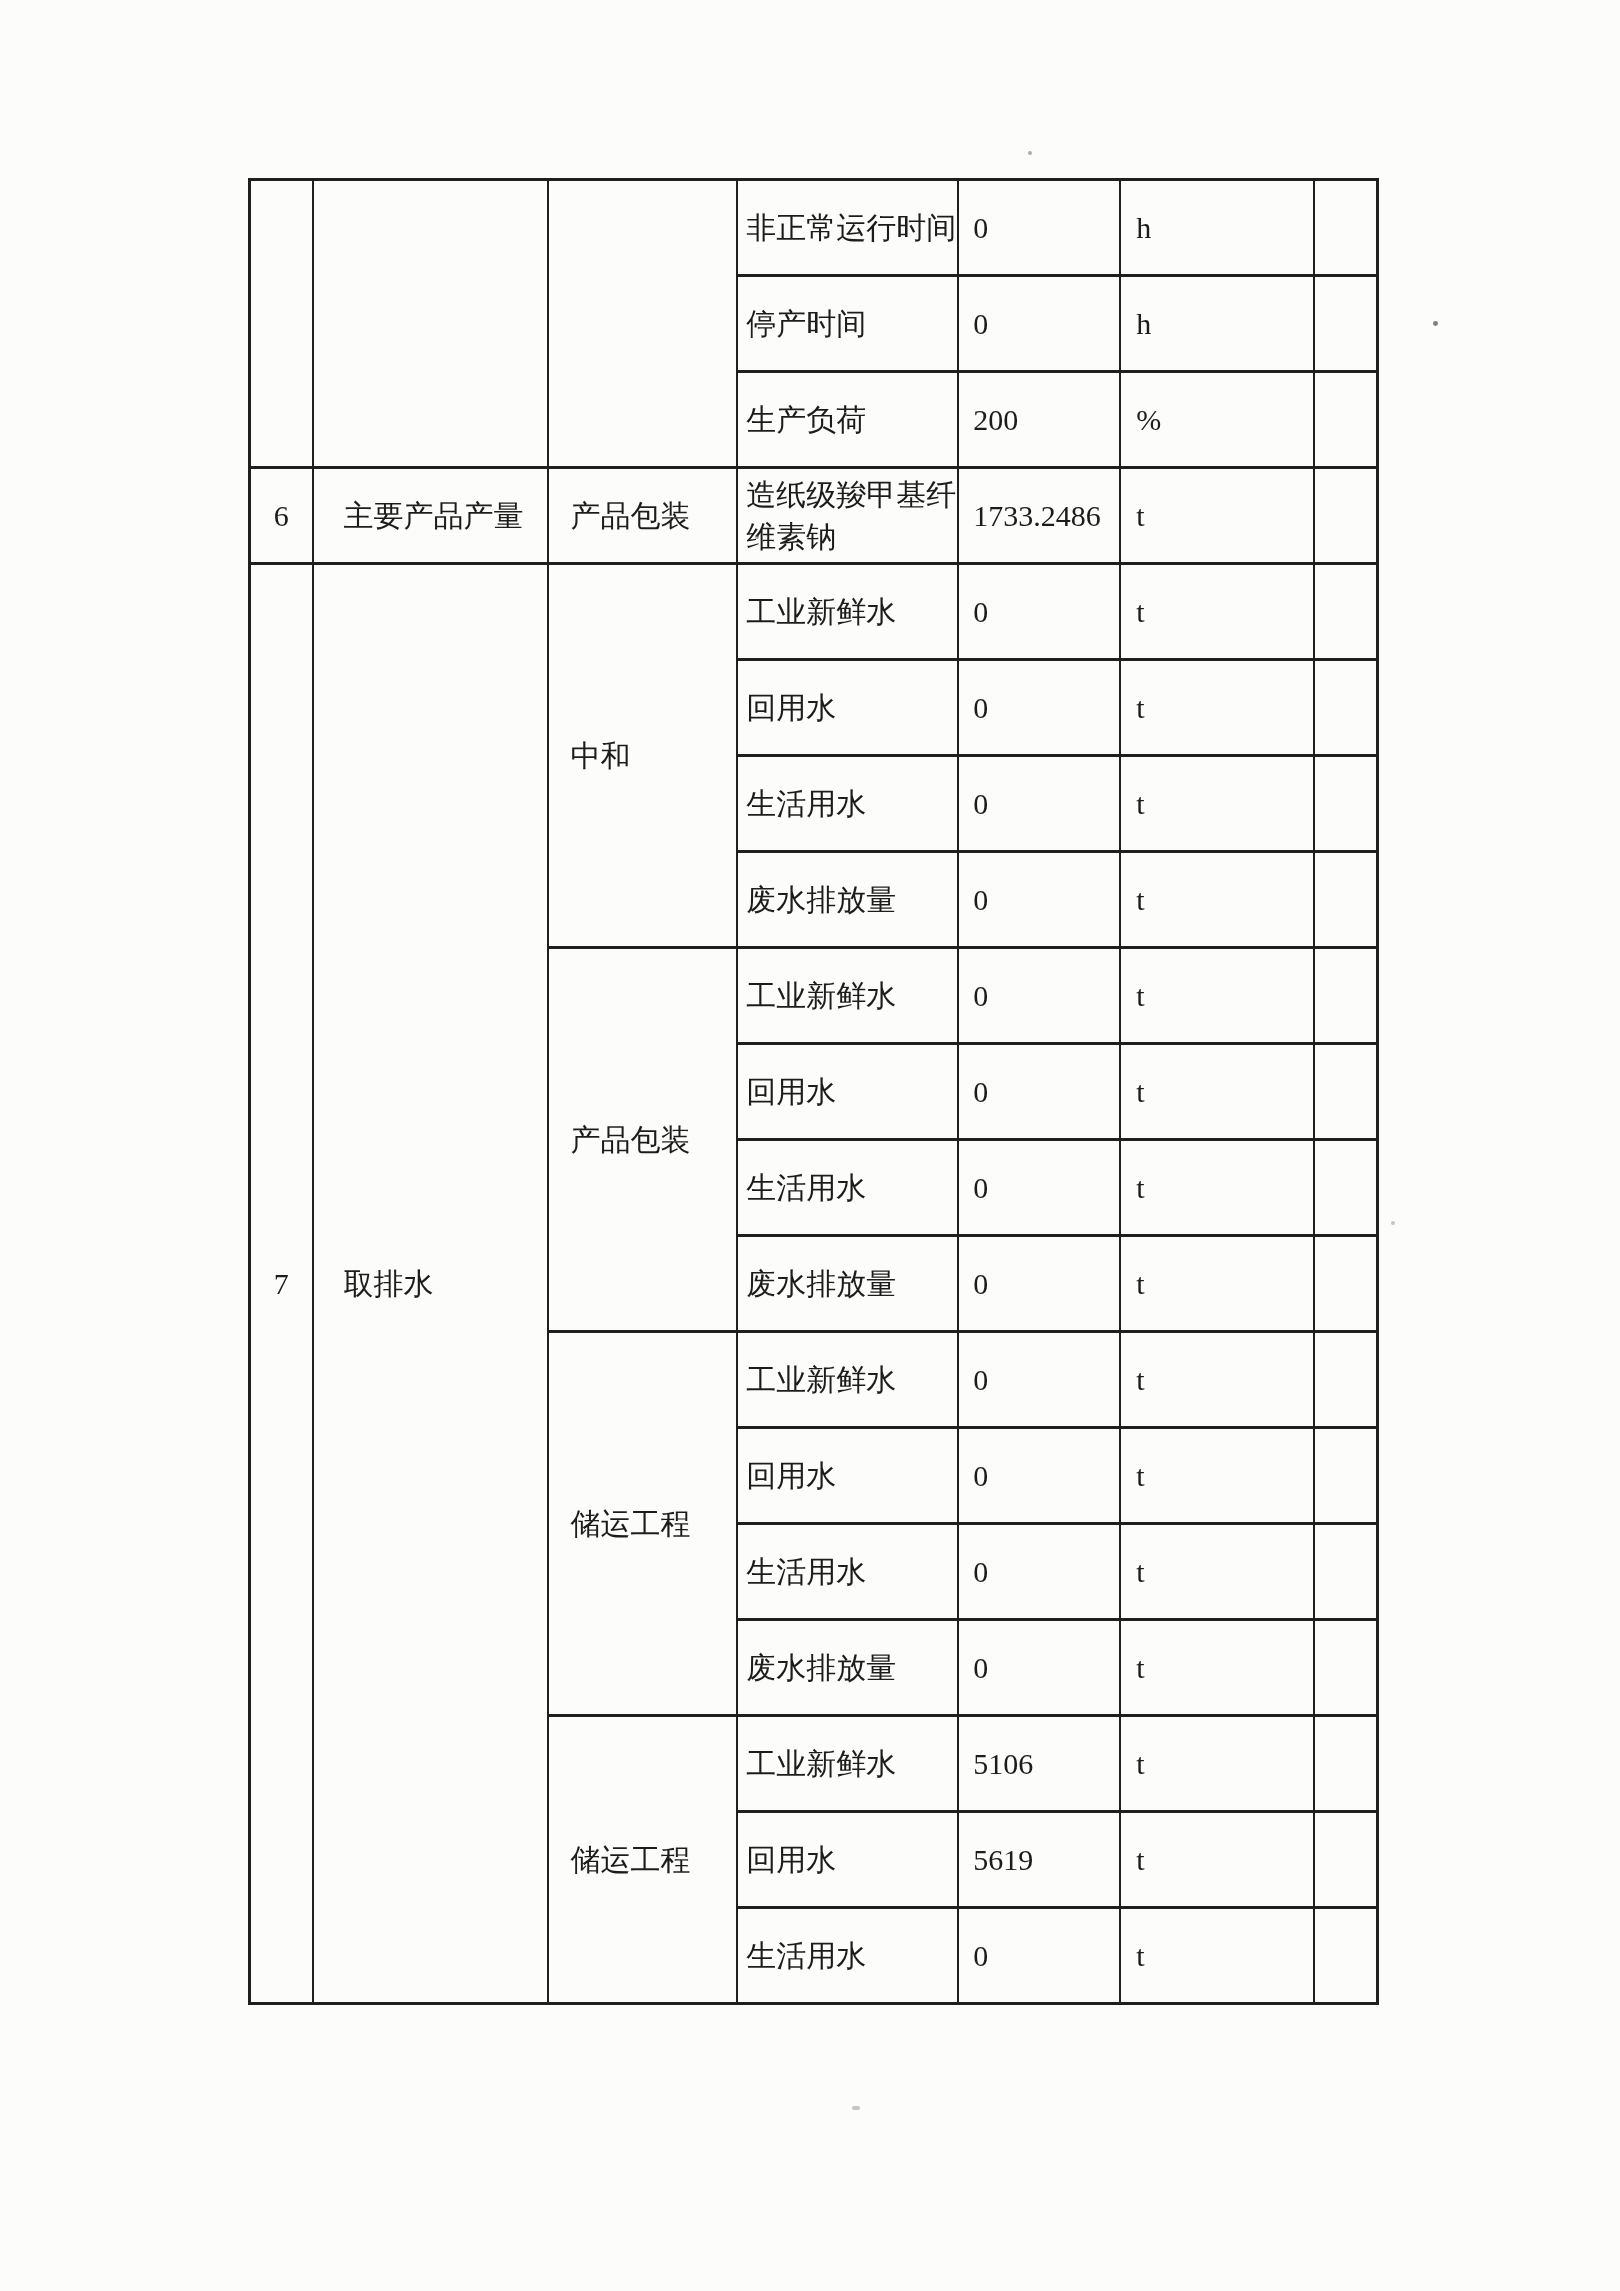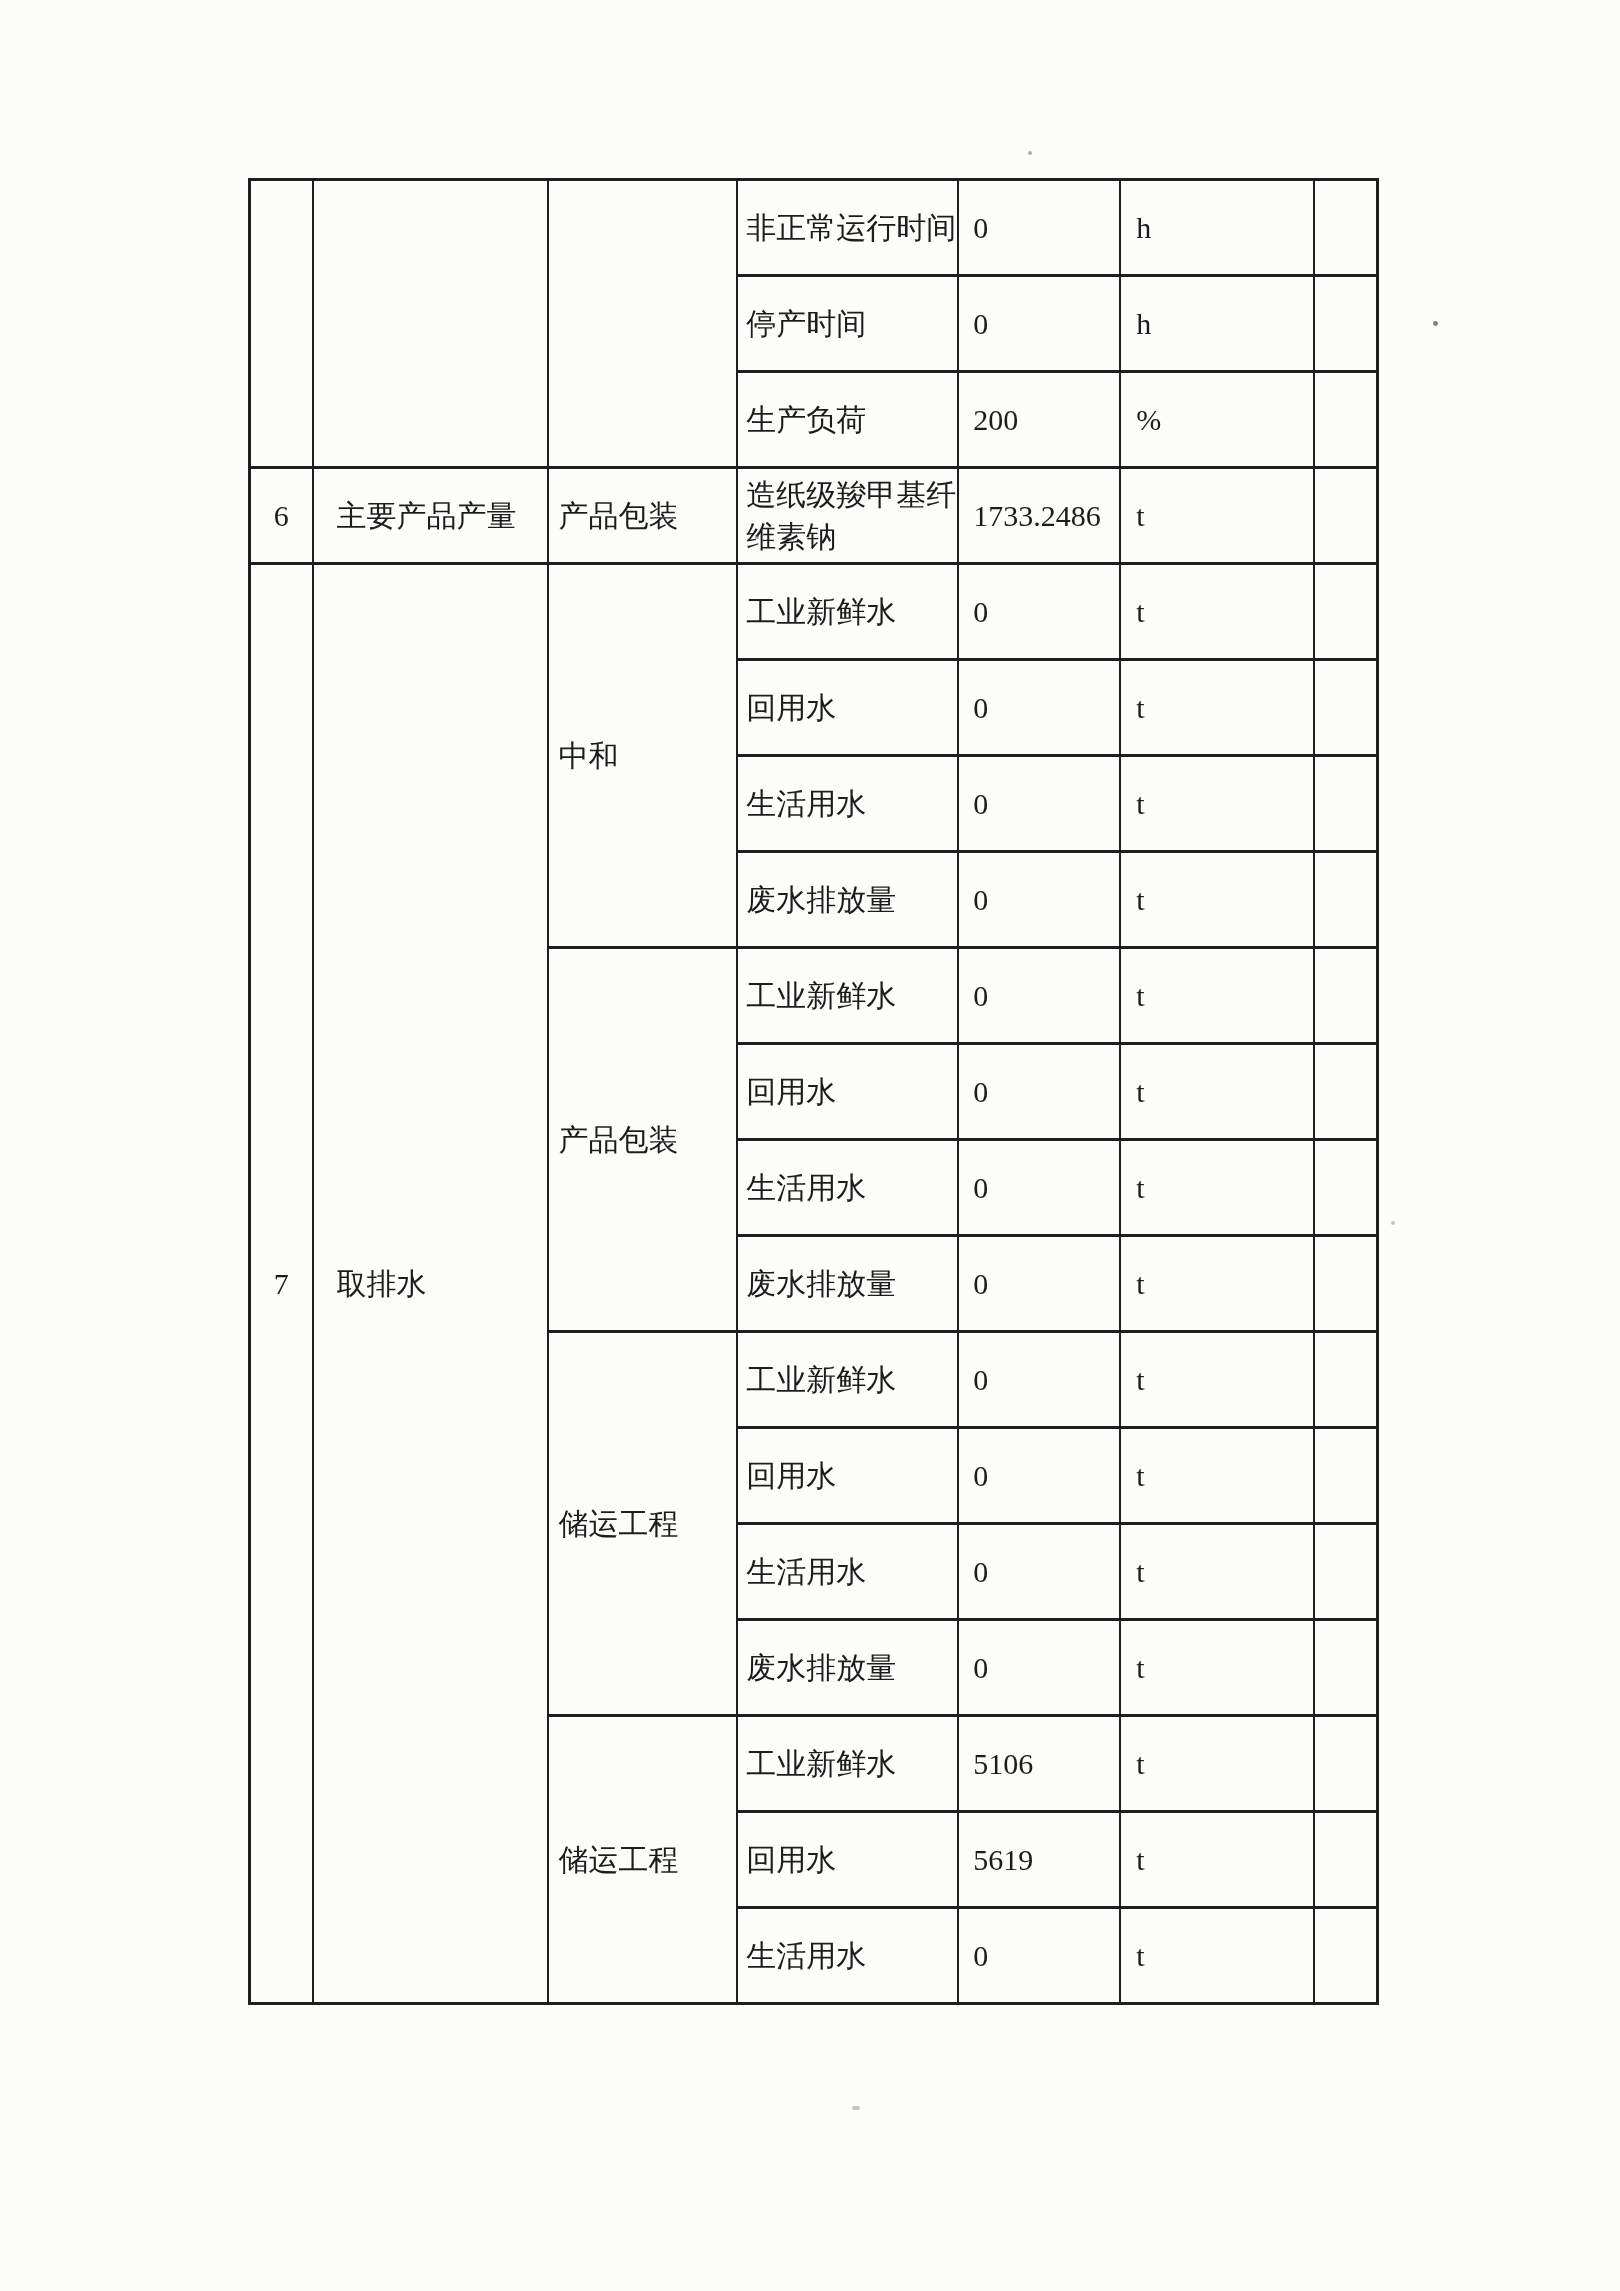--- a/index.html
+++ b/index.html
@@ -32,22 +32,22 @@
     border-bottom-width:3.9px;
     vertical-align:middle;
     font-size:30px;
     line-height:1.4;
     color:var(--text);
     overflow:hidden;
   }
   .doc-table tr{height:96px;}
   
   .c-no{text-align:center;}
-  .c-cat{padding-left:23px;}
-  .c-sub{padding-left:10px;}
+  .c-cat{padding-left:30px;}
+  .c-sub{padding-left:22px;}
   .c-item{padding-left:8.8px;font-size:29px;letter-spacing:0;}
   .c-val{padding-left:14.7px;}
   .c-unit{padding-left:15.7px;}
   .c-end{}
   
   .speck{
     position:absolute;
     background:#4a4a4a;
     border-radius:50%;
     opacity:.55;

